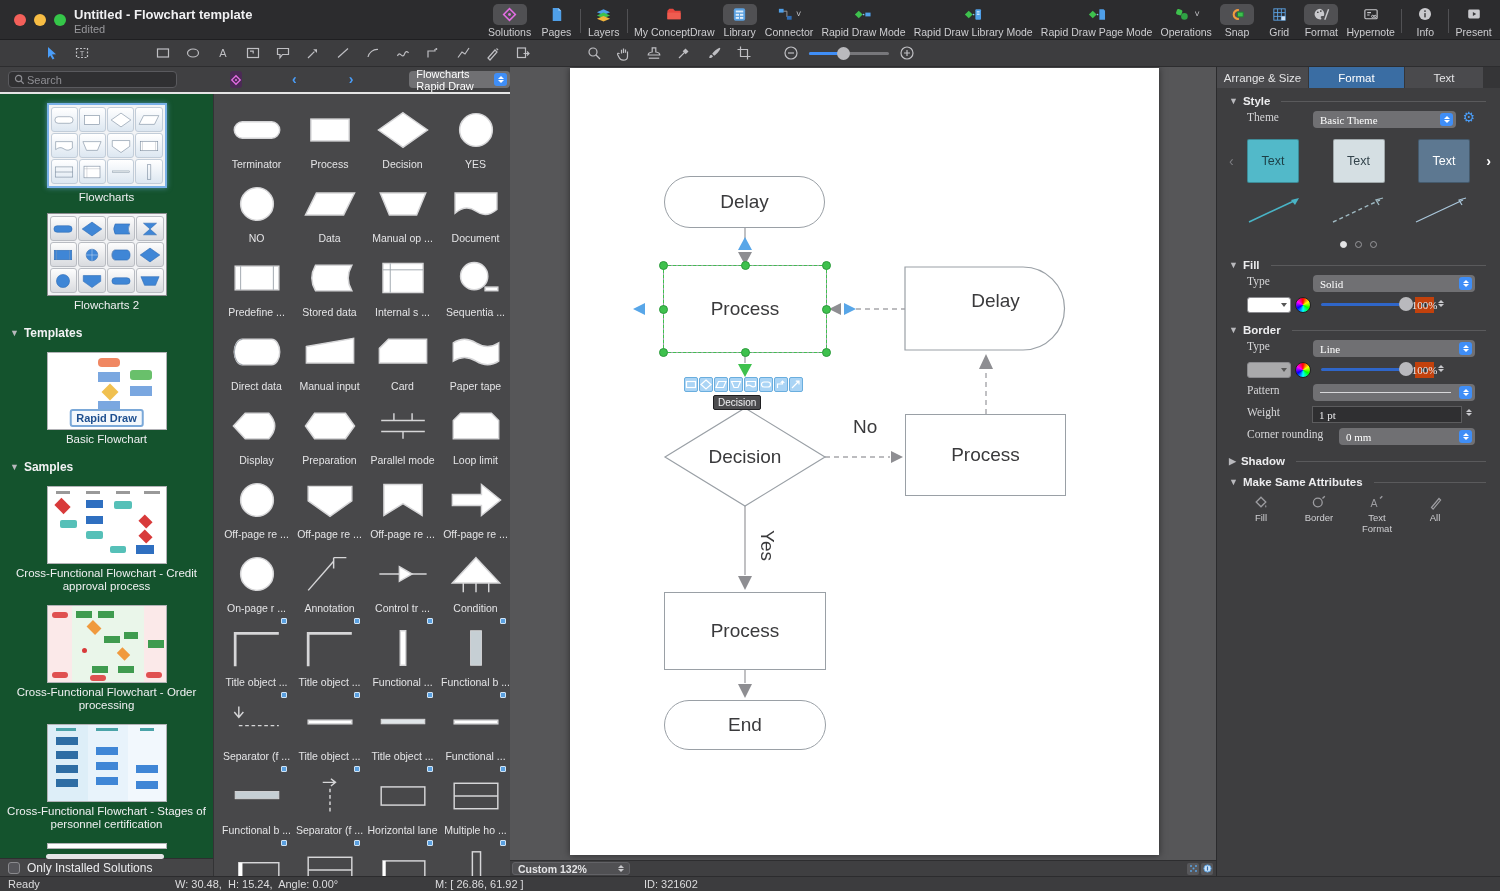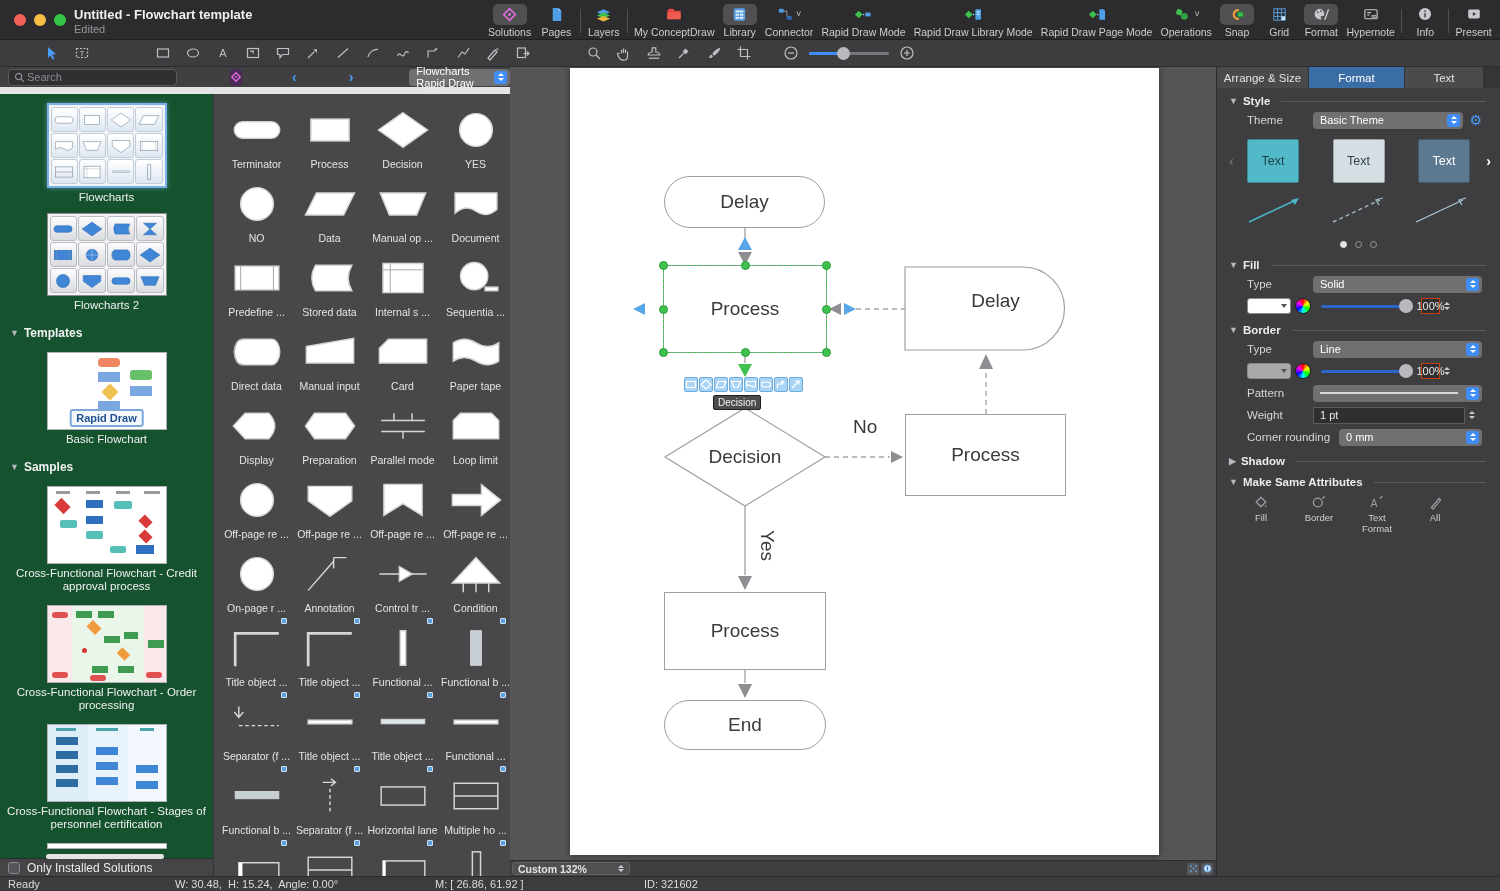--- a/index.html
+++ b/index.html
@@ -22,21 +22,21 @@
   .tb-sep{width:1px;height:24px;background:#515154;margin:0 2px;}
   
   .toolbar2{position:absolute;left:0;top:40px;width:1500px;height:27px;background:#3d3d3f;border-bottom:1px solid #2d2d2f;display:flex;align-items:center;}
   .tool{width:24px;height:20px;display:flex;align-items:center;justify-content:center;margin:0 3px;}
   .tgap1{margin-left:40px;}.tgap2{margin-left:54px;}.tgap3{margin-left:44px;}
   .zoomslider{display:flex;align-items:center;margin-left:24px;}
   .zs-track{position:relative;width:80px;height:3px;background:#77777b;border-radius:2px;margin:0 10px;}
   .zs-fill{position:absolute;left:0;top:0;height:3px;width:34px;background:#3f8ef7;border-radius:2px;}
   .zs-thumb{position:absolute;left:28px;top:-5px;width:13px;height:13px;border-radius:50%;background:#b9b9bd;}
   
-  .libheader{position:absolute;left:0;top:67px;width:510px;height:27px;background:#404042;border-bottom:7px solid #e5e5e5;z-index:5;display:flex;align-items:center;gap:48px;}
+  .libheader{position:absolute;left:0;top:67px;width:510px;height:27px;background:#404042;border-bottom:2px solid #e5e5e5;z-index:5;display:flex;align-items:center;gap:48px;}
   .searchbox{margin-left:8px;width:192px;height:17px;background:#303032;border:1px solid #5a5a5e;border-radius:4px;display:flex;align-items:center;padding:0 5px;}
   .searchbox input{flex:1;background:transparent;border:none;outline:none;color:#d8d8da;font-size:11px;font-family:"Liberation Sans",sans-serif;}
   .searchbox input::placeholder{color:#8e8e93;}
   .sol-btn{margin-left:5px;width:18px;height:17px;background:#4b2a55;border-radius:3px;display:flex;align-items:center;justify-content:center;}
   .navchev{color:#4a9df8;font-size:14px;font-weight:bold;margin:0 2px;line-height:17px;}
   .libselect{margin-left:6px;width:254px;height:17px;background:#707073;border-radius:4px;display:flex;align-items:center;padding:0 3px 0 7px;}
   .libselect .val{flex:1;font-size:11px;color:#fff;}
   .stepper{width:13px;height:13px;background:#3f8ef7;border-radius:3px;display:flex;flex-direction:column;align-items:center;justify-content:center;line-height:0;}
   .stepper i,.stepper b{display:block;width:0;height:0;border-left:3px solid transparent;border-right:3px solid transparent;font-style:normal;}
   .stepper i{border-bottom:3.5px solid #fff;margin-bottom:1.5px;}
@@ -79,41 +79,41 @@
   .canvasstrip{position:absolute;left:510px;top:860px;width:706px;height:16px;background:#3f3f41;border-top:1px solid #2d2d2f;display:flex;align-items:center;font-weight:bold;}
   .zoom-dd{margin-left:2px;width:118px;height:13px;background:#505053;border:1px solid #626266;border-radius:3px;display:flex;align-items:center;padding:0 2px 0 5px;font-size:10.5px;color:#e4e4e6;}
   .strip-btn{width:12px;height:12px;background:#57575a;border-radius:2px;margin-left:2px;display:flex;align-items:center;justify-content:center;}
   
   .rightpanel{position:absolute;left:1216px;top:67px;width:284px;height:809px;background:#3e3e40;border-left:1px solid #2b2b2d;}
   .tabs{display:flex;height:21px;background:#353537;}
   .tab{display:flex;align-items:center;justify-content:center;font-size:11.5px;color:#e4e4e6;background:#4a4a4d;border-right:1px solid #353537;}
   .tab.active{background:#3a6da3;color:#fff;}
   .sec-h{display:flex;align-items:center;gap:5px;padding:7px 14px 2px 12px;font-size:11.5px;font-weight:bold;color:#ececee;}
   .sec-h .line{flex:1;height:1px;background:#5a5a5c;margin-left:6px;}
-  .row{display:flex;align-items:center;padding:2px 18px 2px 30px;min-height:22px;}
+  .row{display:flex;align-items:flex-start;padding:2px 25px 2px 30px;min-height:22px;font-family:Liberation Serif, serif;}
   .row .lbl{width:66px;font-size:11.5px;color:#d6d6d8;}
   .dd{flex:1;height:17px;background:#707073;border-radius:4px;display:flex;align-items:center;padding:0 3px 0 7px;}
   .dd .val{flex:1;font-size:11px;color:#fff;white-space:nowrap;}
   .gear{font-size:14px;color:#4a9df8;margin-left:6px;line-height:14px;}
   .cards-row{position:relative;display:flex;justify-content:space-between;padding:8px 30px 2px;}
   .theme-card{width:52px;height:44px;border-radius:2px;display:flex;align-items:center;justify-content:center;font-size:12.5px;border:1px solid rgba(0,0,0,.25);}
   .car-chev{position:absolute;top:22px;font-size:14px;}
   .car-prev{left:12px;color:#7e7e82;}
   .car-next{right:9px;color:#fff;font-weight:bold;}
   .arrows-row{display:flex;justify-content:space-between;padding:4px 26px 0;}
   .dots-row{display:flex;justify-content:center;gap:8px;padding:12px 0 4px;}
   .dot{width:7px;height:7px;border-radius:50%;border:1px solid #97979b;}
   .dot.on{background:#e4e4e6;border-color:#e4e4e6;}
   .swatch{width:44px;height:16px;background:#fff;border-radius:3px;border:1px solid #8a8a8e;display:flex;align-items:center;justify-content:flex-end;padding-right:3px;}
   .swatch .car{width:0;height:0;border-left:3.5px solid transparent;border-right:3.5px solid transparent;border-top:4px solid #555;}
   .wheel{width:16px;height:16px;border-radius:50%;margin-left:4px;background:conic-gradient(#f00,#ff0,#0f0,#0ff,#00f,#f0f,#f00);border:1px solid #222;}
   .slider{position:relative;width:92px;height:14px;margin-left:10px;}
   .sl-track{position:absolute;left:0;right:0;top:6px;height:3px;background:#2f66c9;border-radius:2px;}
   .sl-thumb{position:absolute;right:0;top:0;width:14px;height:14px;border-radius:50%;background:#b9b9bd;}
-  .pctbox{width:19px;height:16px;background:#2f2f31;border:1px solid #c2410c;margin-left:8px;font-size:11px;color:#e8e8ea;display:flex;align-items:center;justify-content:center;}
+  .pctbox{width:19px;height:16px;background:#2f2f31;border:6px solid #c2410c;margin-left:2px;font-size:11px;color:#e8e8ea;display:flex;align-items:center;justify-content:center;}
   .weightbox{width:152px;height:17px;background:#2f2f31;border:1px solid #5c5c5e;font-size:11px;color:#e8e8ea;display:flex;align-items:center;padding:0 6px;}
   .pat-line{flex:1;height:1.5px;background:#d8d8da;margin-right:8px;}
   .makesame{display:flex;padding:4px 10px 0 22px;gap:14px;}
   .ms-btn{display:flex;flex-direction:column;align-items:center;width:44px;}
   .ms-btn .ms-lb{font-size:9.5px;color:#cfcfd2;text-align:center;line-height:11px;margin-top:2px;}
   
   .sidefooter{position:absolute;left:0;top:858px;width:213px;height:18px;background:#454547;border-top:1px solid #2e2e30;display:flex;align-items:center;z-index:5;}
   .cbx{width:12px;height:12px;margin-left:8px;background:#55555a;border:1px solid #8a8a8e;border-radius:3px;}
   .cbx-lb{margin-left:7px;font-size:12px;color:#ececee;}
   .statusbar{position:absolute;left:0;top:876px;width:1500px;height:15px;background:#3c3c3e;border-top:1px solid #2c2c2e;font-size:11px;color:#dcdcde;}

